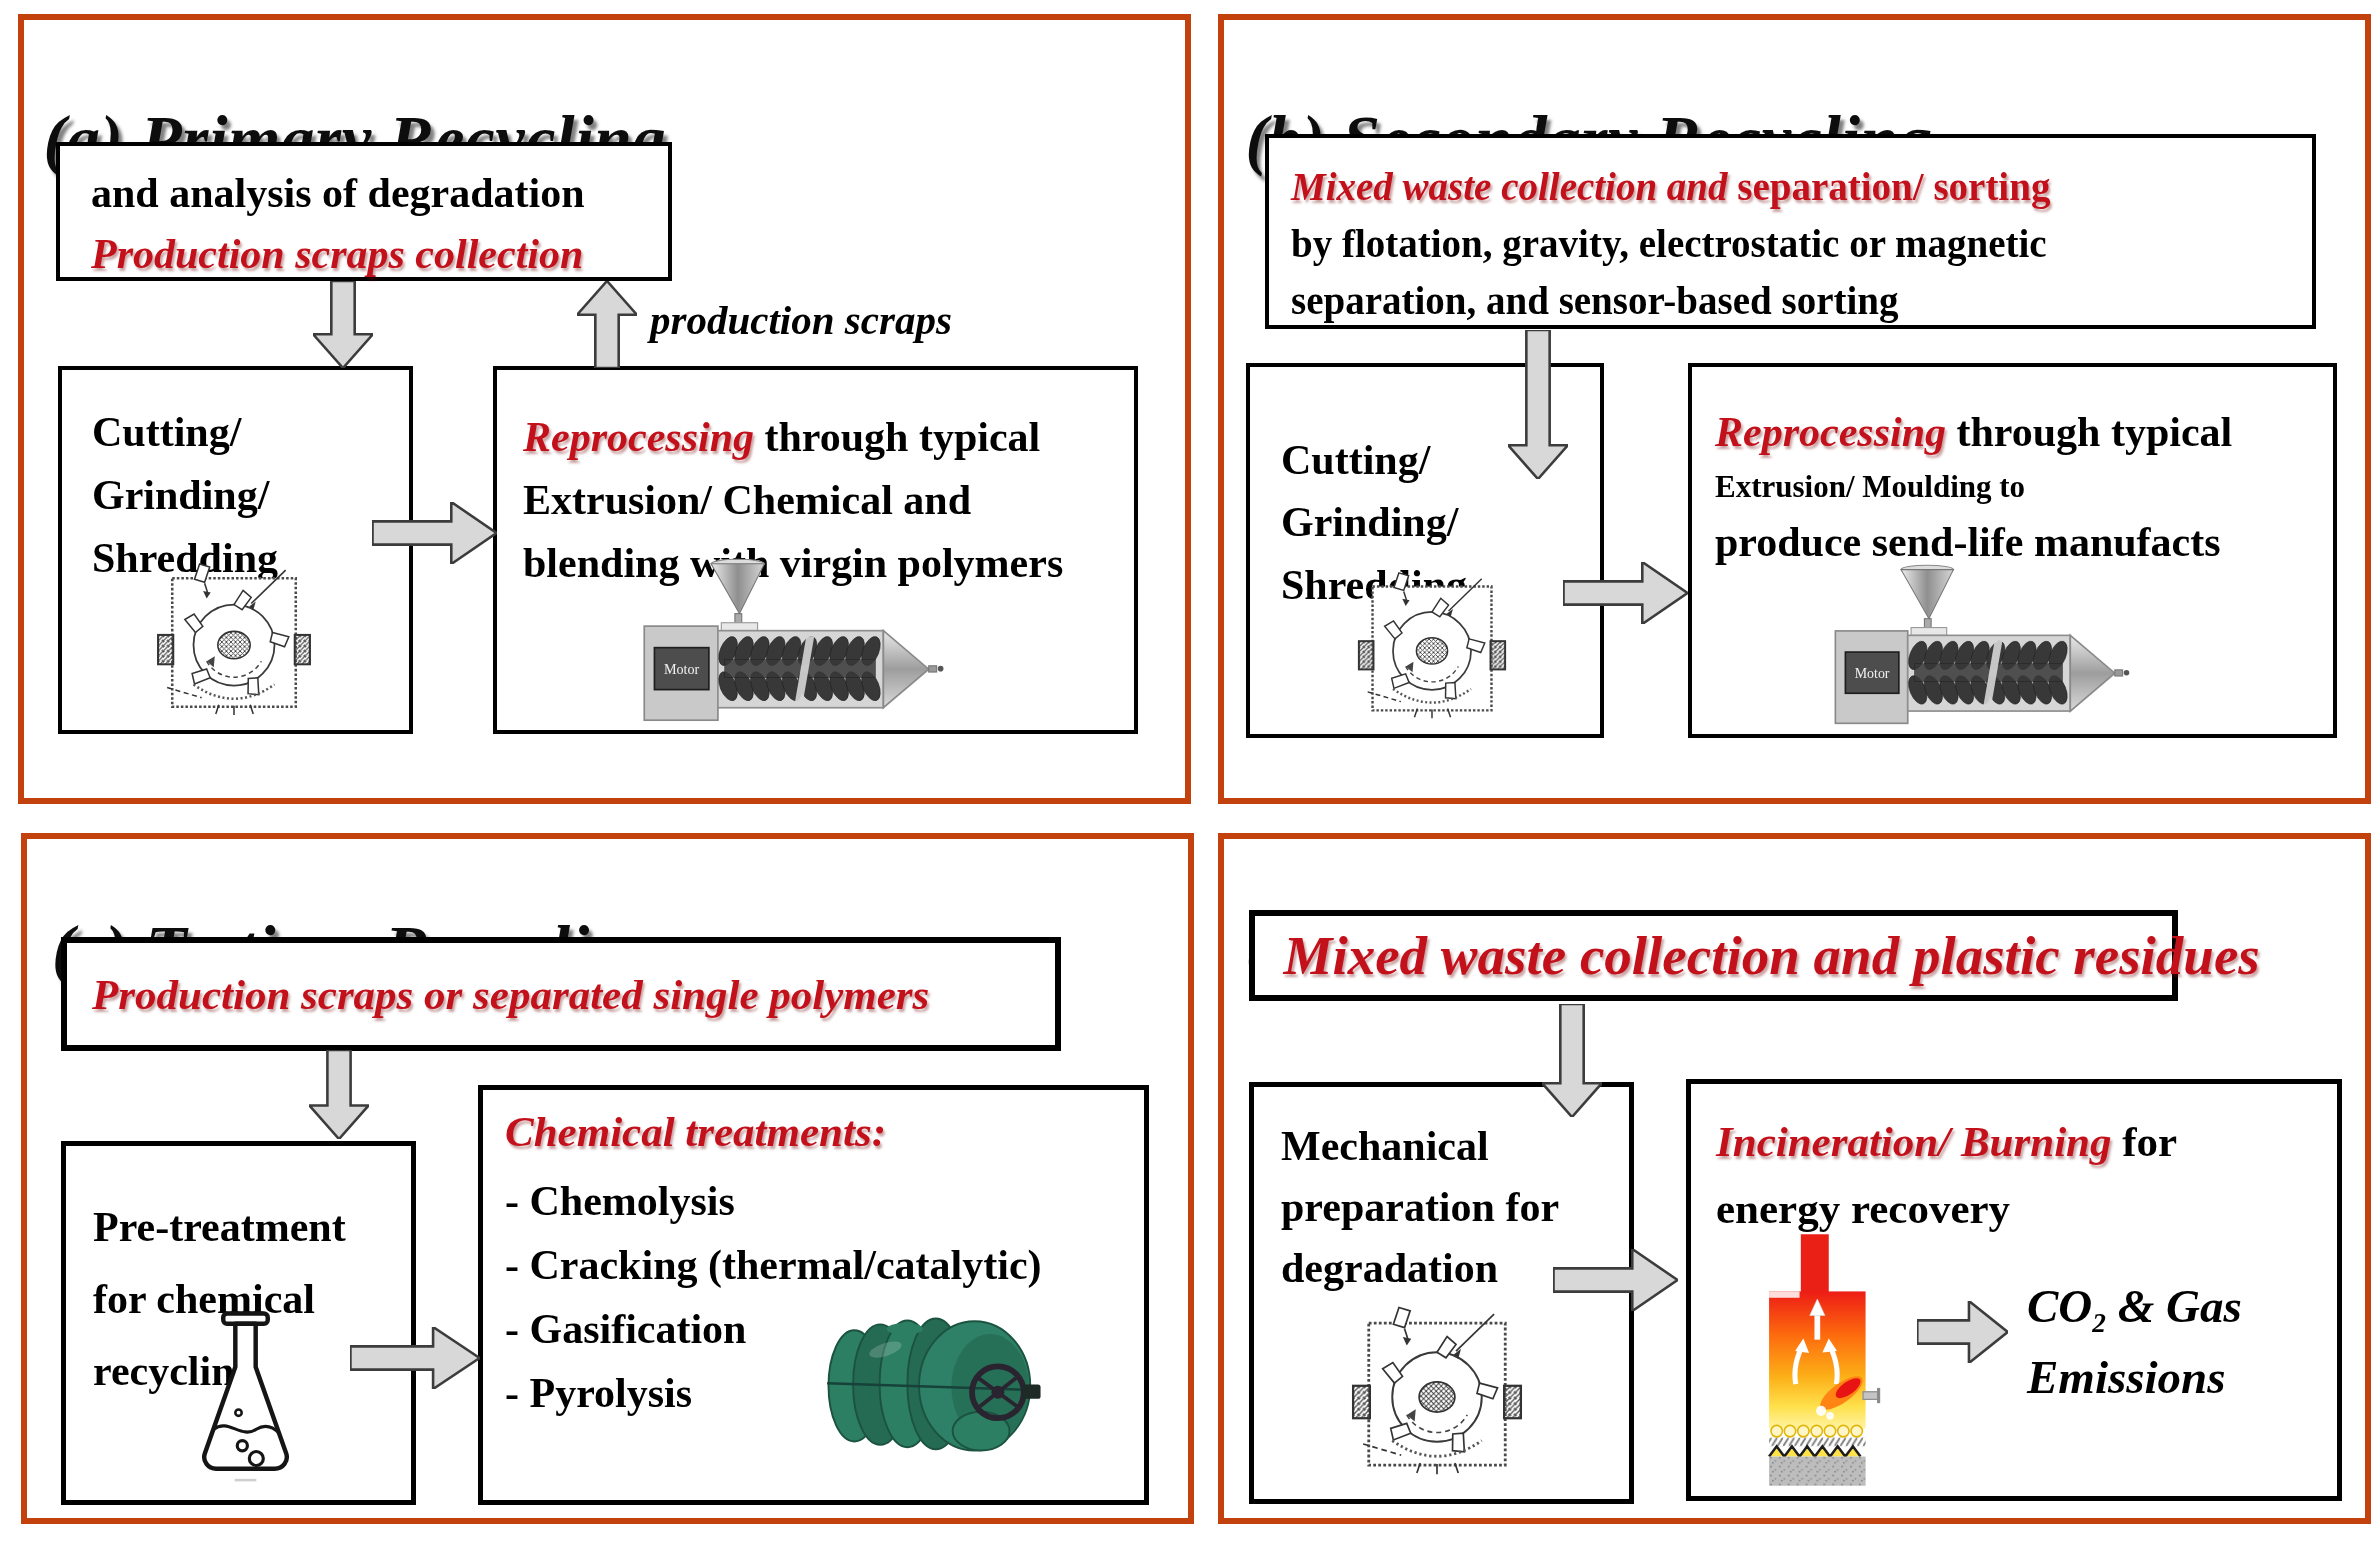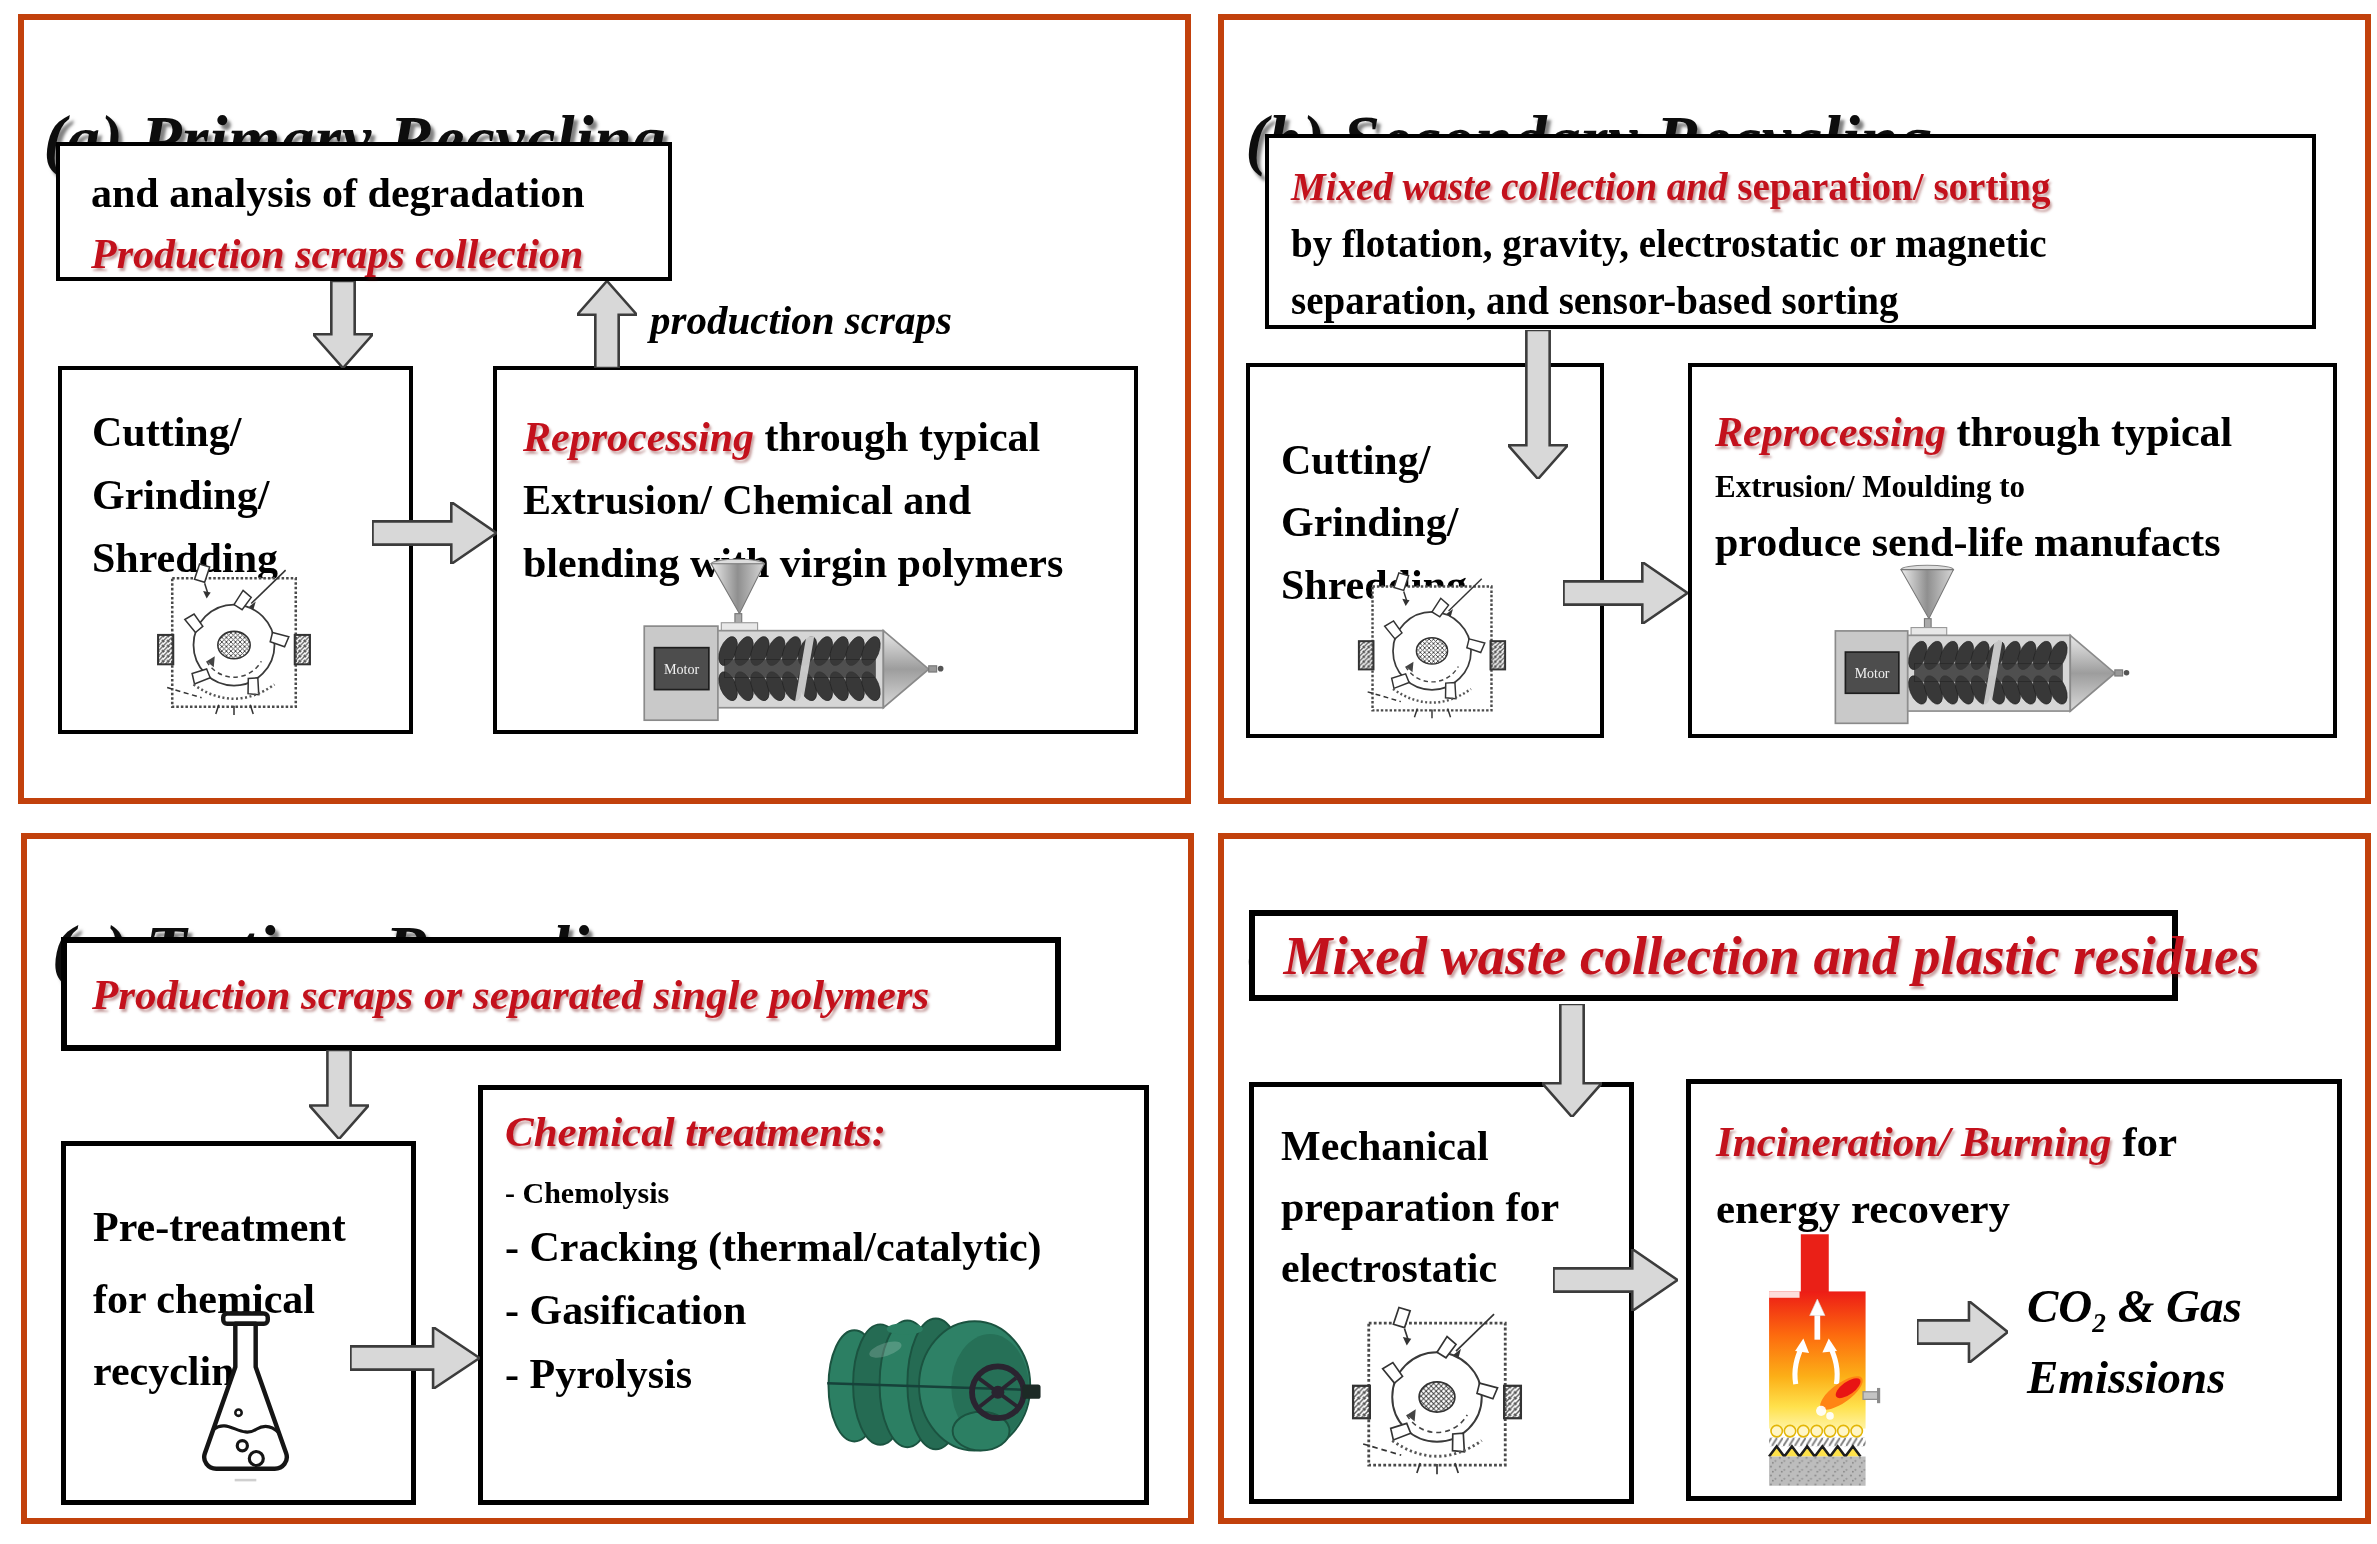--- a/index.html
+++ b/index.html
@@ -271,21 +271,21 @@
 
     <div class="box" style="left:34px;top:302px;width:355px;height:364px;border-width:5.2px;padding:45px 0 0 27px;">
       <div class="tline" style="font-size:42px;line-height:1.72;">Pre-treatment</div>
       <div class="tline" style="font-size:42px;line-height:1.72;">for chemical</div>
       <div class="tline" style="font-size:42px;line-height:1.72;">recycling</div>
     </div>
 
     <div class="box" style="left:451px;top:246px;width:671px;height:420px;border-width:5.2px;padding:13px 0 0 22px;">
       <div class="tline redit" style="font-size:43px;line-height:1.35;">Chemical treatments:</div>
       <div style="margin-top:9px;">
-        <div class="tline" style="font-size:30px;line-height:1.52;">- Chemolysis</div>
+        <div class="tline" style="font-size:42px;line-height:1.52;">- Chemolysis</div>
         <div class="tline" style="font-size:42px;line-height:1.52;">- Cracking (thermal/catalytic)</div>
         <div class="tline" style="font-size:42px;line-height:1.52;">- Gasification</div>
         <div class="tline" style="font-size:42px;line-height:1.52;">- Pyrolysis</div>
       </div>
     </div>
 
     <svg class="arrow" style="left:282px;top:211px;z-index:5;" width="60" height="89" viewBox="0 0 92 138">
       <polygon points="28,0 64,0 64,86 92,86 46,138 0,86 28,86" fill="#d8d8d8" stroke="#3c3c3c" stroke-width="4"></polygon>
     </svg>
     <svg class="arrow" style="left:323px;top:488px;z-index:5;" width="130" height="62" viewBox="0 0 200 96">
@@ -324,21 +324,21 @@
   <section class="panel" style="left:1218px;top:833px;width:1141px;height:679px;">
     <h2 class="title" style="left:21.4px;top:13.6px;">(d) Quaternary Recycling</h2>
 
     <div class="box heavy vcenter" style="left:25px;top:71px;width:929px;height:91px;padding-left:28.5px;">
       <span class="tline redit" style="font-size:55px;">Mixed waste collection and plastic residues</span>
     </div>
 
     <div class="box" style="left:25px;top:243px;width:385px;height:422px;border-width:5.2px;padding:29px 0 0 27px;">
       <div class="tline" style="font-size:42px;line-height:1.45;">Mechanical</div>
       <div class="tline" style="font-size:42px;line-height:1.45;">preparation for</div>
-      <div class="tline" style="font-size:42px;line-height:1.45;">electrostatic</div>
+      <div class="tline" style="font-size:42px;line-height:1.45;">degradation</div>
     </div>
 
     <div class="box" style="left:462px;top:240px;width:656px;height:422px;border-width:5.2px;padding:25px 0 0 25px;">
       <div class="tline" style="font-size:43px;line-height:1.55;"><span class="redit">Incineration/ Burning</span><span> for</span></div>
       <div class="tline" style="font-size:43px;line-height:1.55;">energy recovery</div>
     </div>
 
     <svg class="arrow" style="left:318px;top:165px;z-index:5;" width="60" height="113" viewBox="0 0 92 174">
       <polygon points="28,0 64,0 64,122 92,122 46,174 0,122 28,122" fill="#d8d8d8" stroke="#3c3c3c" stroke-width="4"></polygon>
     </svg>

